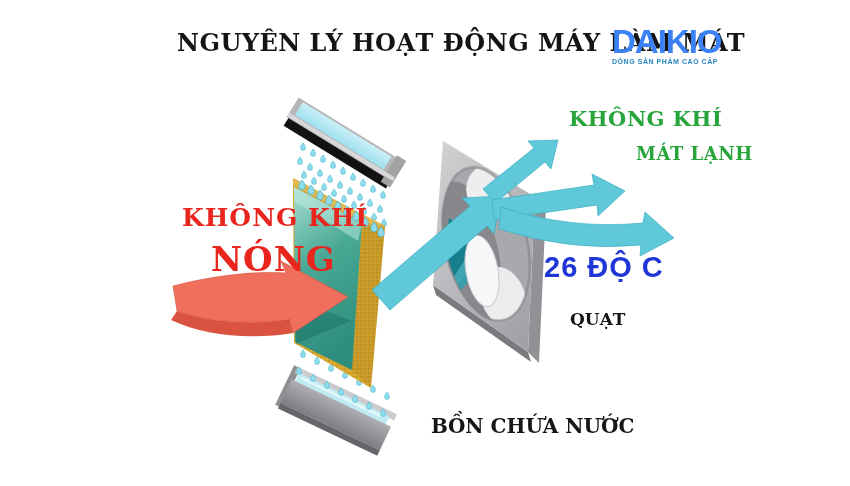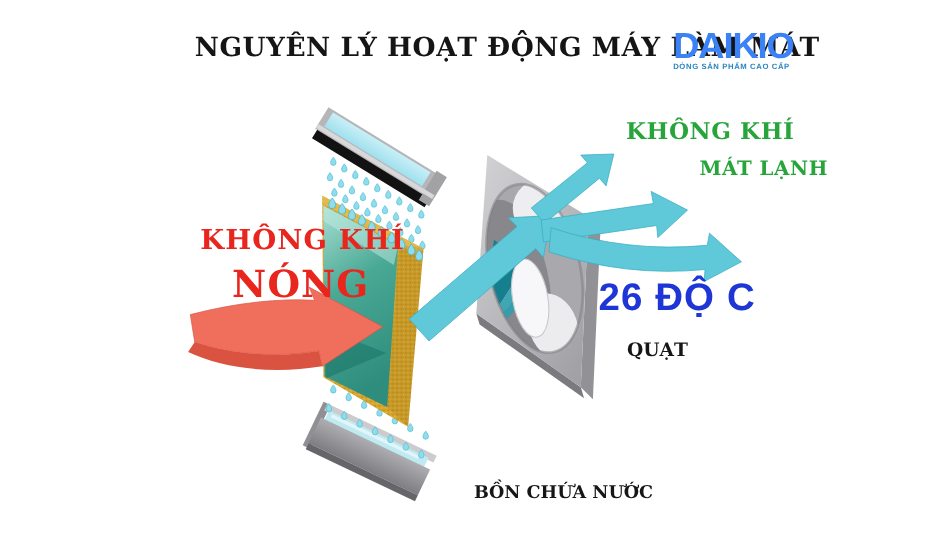--- a/index.html
+++ b/index.html
@@ -3,21 +3,21 @@
 <meta charset="utf-8">
 <style>
   html,body{margin:0;padding:0;background:#fff;}
   #stage{position:relative;width:850px;height:486px;background:#ffffff;overflow:hidden;
          font-family:"DejaVu Serif",serif;}
   .lbl{position:absolute;white-space:nowrap;font-weight:bold;line-height:1;}
   .comic{font-family:"DejaVu Serif",serif;font-weight:bold;margin-left:32px;}
   .title{font-size:24px;letter-spacing:0.5px;color:#151515;}
   .red{color:#e8261e;}
   .green{color:#27a53a;}
-  .blue-temp{font-family:"Liberation Sans",sans-serif;font-size:35px;color:#1e36d6;letter-spacing:1px;}
+  .blue-temp{font-family:"Liberation Sans",sans-serif;font-size:29px;color:#1e36d6;letter-spacing:1px;}
   .black{color:#161616;}
   .logo-name{font-family:"Liberation Sans",sans-serif;font-weight:bold;font-size:33px;
              color:#3b82f6;letter-spacing:-1px;line-height:1;}
   .logo-tag{font-family:"Liberation Sans",sans-serif;font-weight:bold;font-size:7px;
             color:#2a86c0;letter-spacing:0.55px;line-height:1;}
   svg{position:absolute;left:0;top:0;}
 </style>
 </head>
 <body>
 
@@ -180,14 +180,14 @@
   </div>
 
   <div class="lbl comic red" style="left:150px;top:205px;font-size:25px;letter-spacing:1px;">KHÔNG KHÍ</div>
   <div class="lbl comic red" style="left:179px;top:242px;font-size:34px;letter-spacing:1px;">NÓNG</div>
 
   <div class="lbl comic green" style="left:537px;top:108px;font-size:21px;letter-spacing:0.5px;">KHÔNG KHÍ</div>
   <div class="lbl comic green" style="left:604px;top:145px;font-size:18px;letter-spacing:0.5px;">MÁT LẠNH</div>
   <div class="lbl blue-temp" style="left:544px;top:253px;font-weight:bold;">26 ĐỘ C</div>
 
   <div class="lbl comic black" style="left:538px;top:311px;font-size:17px;">QUẠT</div>
-  <div class="lbl comic black" style="left:399px;top:440px;font-size:16px;">BỒN CHỨA NƯỚC</div>
+  <div class="lbl comic black" style="left:399px;top:416px;font-size:20px;">BỒN CHỨA NƯỚC</div>
 </div>
 
 </body></html>

